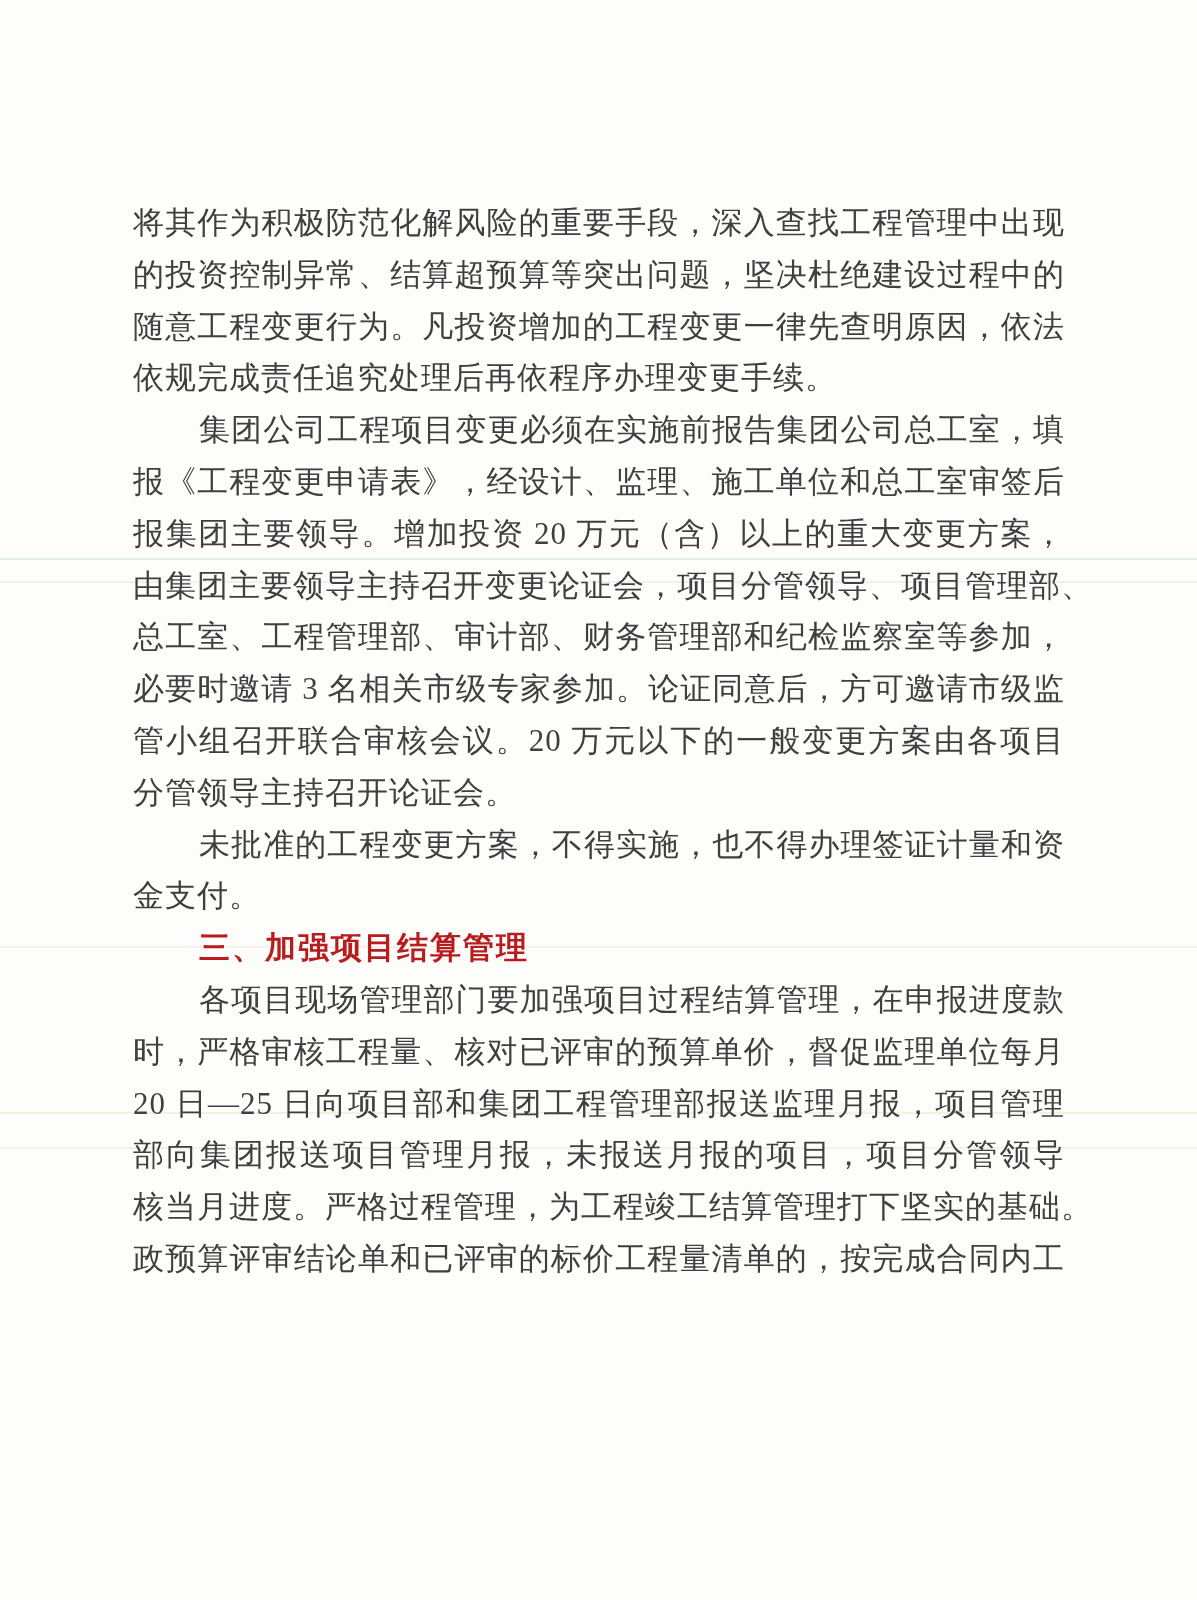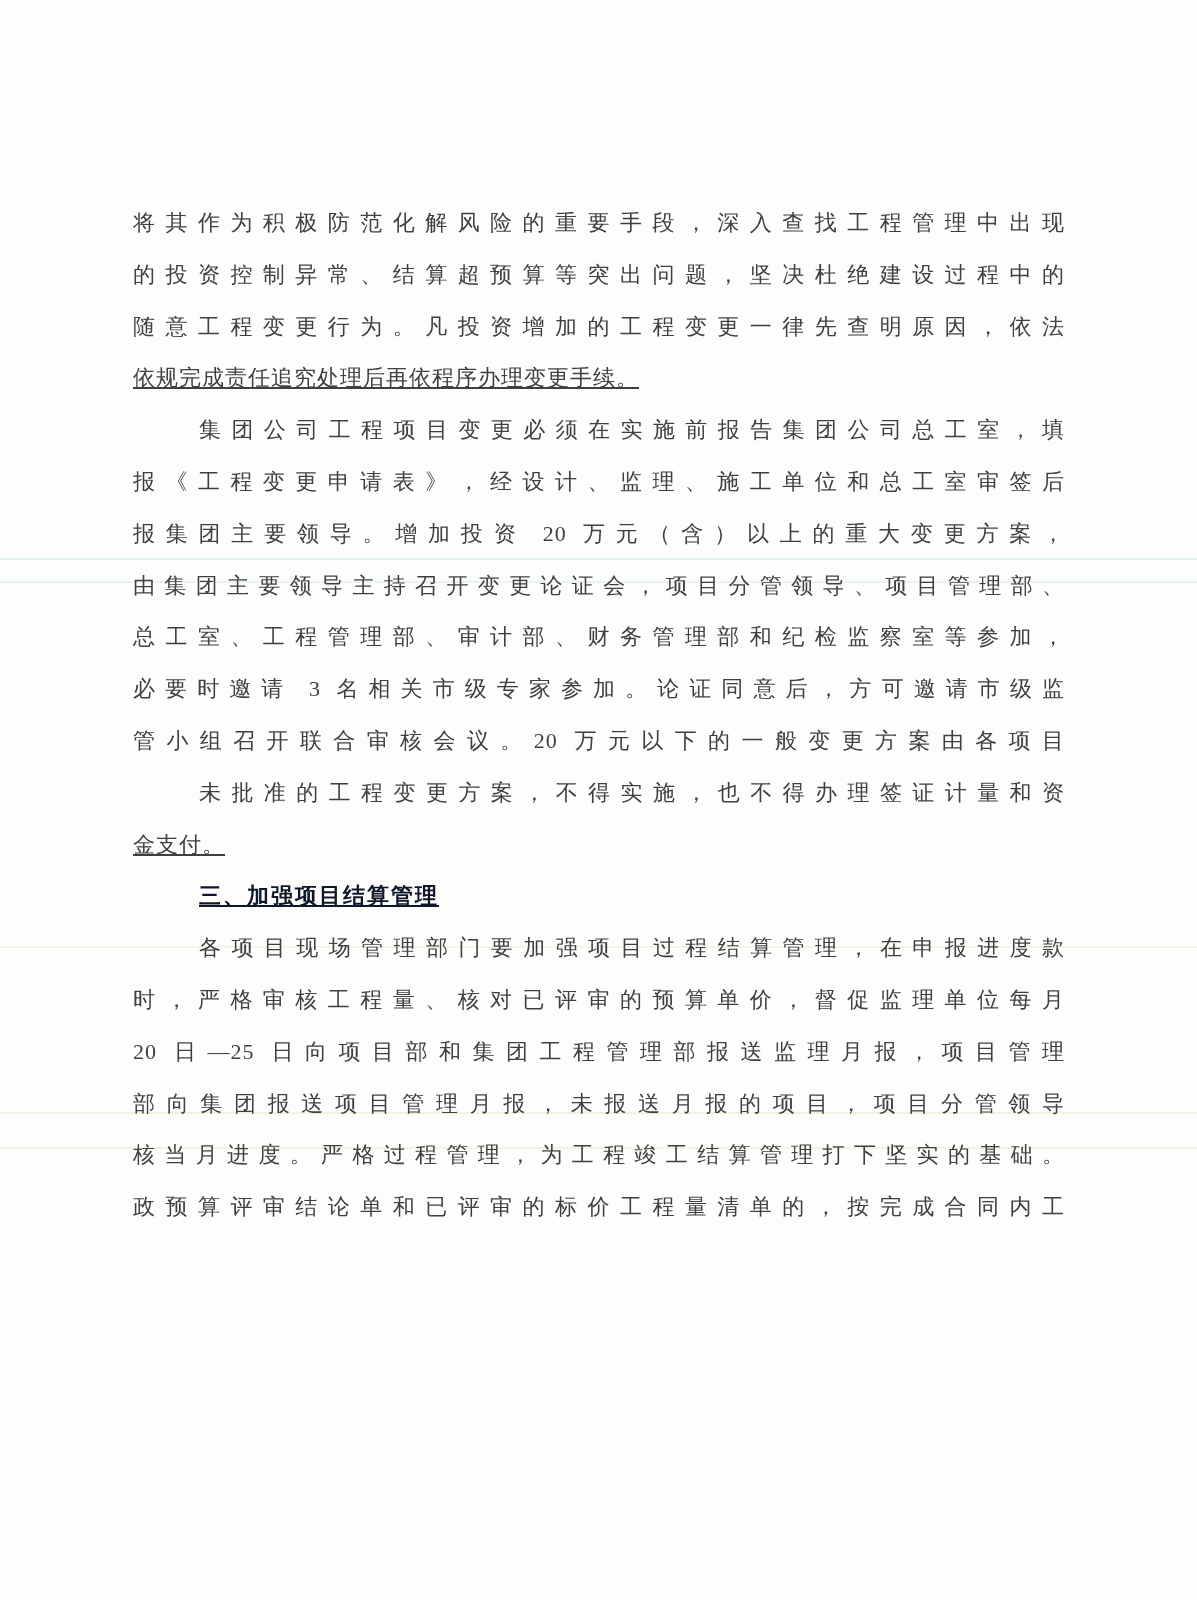--- a/index.html
+++ b/index.html
@@ -28,49 +28,48 @@
   .scan-line.a3 { top: 946px;  background: #f0ede3; opacity: .7; }
   .scan-line.a4 { top: 1112px; background: #f1edda; opacity: .8; }
   .scan-line.a5 { top: 1147px; background: #eff0df; opacity: .8; }
 
   .doc-body {
     position: absolute;
     left: 133px;
     top: 197px;
     width: 932px;
     color: #3f3f3f;
-    font-size: 22px;
+    font-size: 31px;
     letter-spacing: 1px;
   }
   .line {
     height: 51.8px;
     line-height: 51.8px;
     white-space: nowrap;
     text-align: justify;
     text-align-last: justify;
     text-justify: inter-character;
   }
   .line.short {
     text-align: center;
     text-align-last: left;
-    text-decoration: underline;
   }
   .line.indent {
     padding-left: 66px;
   }
   .line.indent.full {
     
     text-align: justify;
     text-align-last: justify;
     font-family: Liberation Serif, serif;
   }
   .line.heading {
     font-family: "Liberation Sans", "DejaVu Sans", sans-serif;
     font-weight: 700;
-    color: #0f172a;
+    color: #b91c1c;
     letter-spacing: 2px;
   }
 </style>
 </head>
 <body>
 
 <div class="page">
   <div class="scan-line a1"></div>
   <div class="scan-line a2"></div>
   <div class="scan-line a3"></div>
@@ -82,20 +81,21 @@
       <div class="line full">的投资控制异常、结算超预算等突出问题，坚决杜绝建设过程中的</div>
       <div class="line full">随意工程变更行为。凡投资增加的工程变更一律先查明原因，依法</div>
       <div class="line short">依规完成责任追究处理后再依程序办理变更手续。</div>
       <div class="line indent full">集团公司工程项目变更必须在实施前报告集团公司总工室，填</div>
       <div class="line full">报《工程变更申请表》，经设计、监理、施工单位和总工室审签后</div>
       <div class="line full">报集团主要领导。增加投资 20 万元（含）以上的重大变更方案，</div>
       <div class="line full">由集团主要领导主持召开变更论证会，项目分管领导、项目管理部、</div>
       <div class="line full">总工室、工程管理部、审计部、财务管理部和纪检监察室等参加，</div>
       <div class="line full">必要时邀请 3 名相关市级专家参加。论证同意后，方可邀请市级监</div>
       <div class="line full">管小组召开联合审核会议。20 万元以下的一般变更方案由各项目</div>
+      <div class="line short">分管领导主持召开论证会。</div>
       <div class="line indent full">未批准的工程变更方案，不得实施，也不得办理签证计量和资</div>
       <div class="line short">金支付。</div>
       <div class="line indent heading short">三、加强项目结算管理</div>
       <div class="line indent full">各项目现场管理部门要加强项目过程结算管理，在申报进度款</div>
       <div class="line full">时，严格审核工程量、核对已评审的预算单价，督促监理单位每月</div>
       <div class="line full">20 日—25 日向项目部和集团工程管理部报送监理月报，项目管理</div>
       <div class="line full">部向集团报送项目管理月报，未报送月报的项目，项目分管领导</div>
       <div class="line full">核当月进度。严格过程管理，为工程竣工结算管理打下坚实的基础。</div>
       <div class="line full">政预算评审结论单和已评审的标价工程量清单的，按完成合同内工</div>
     </div>

